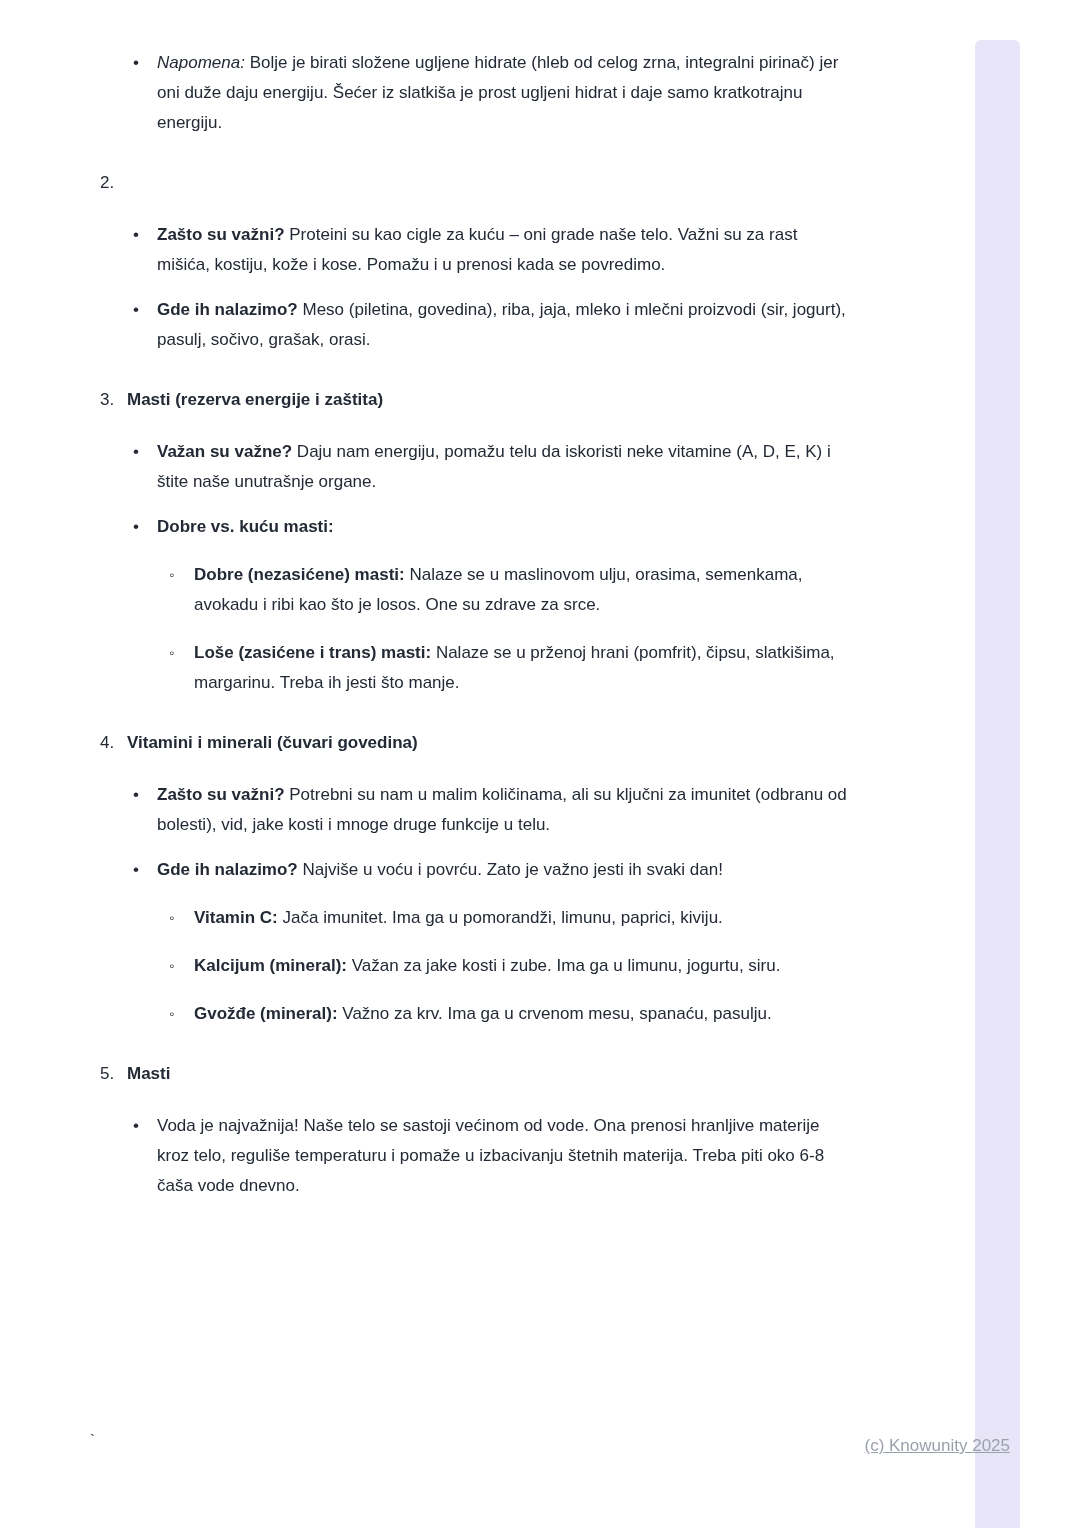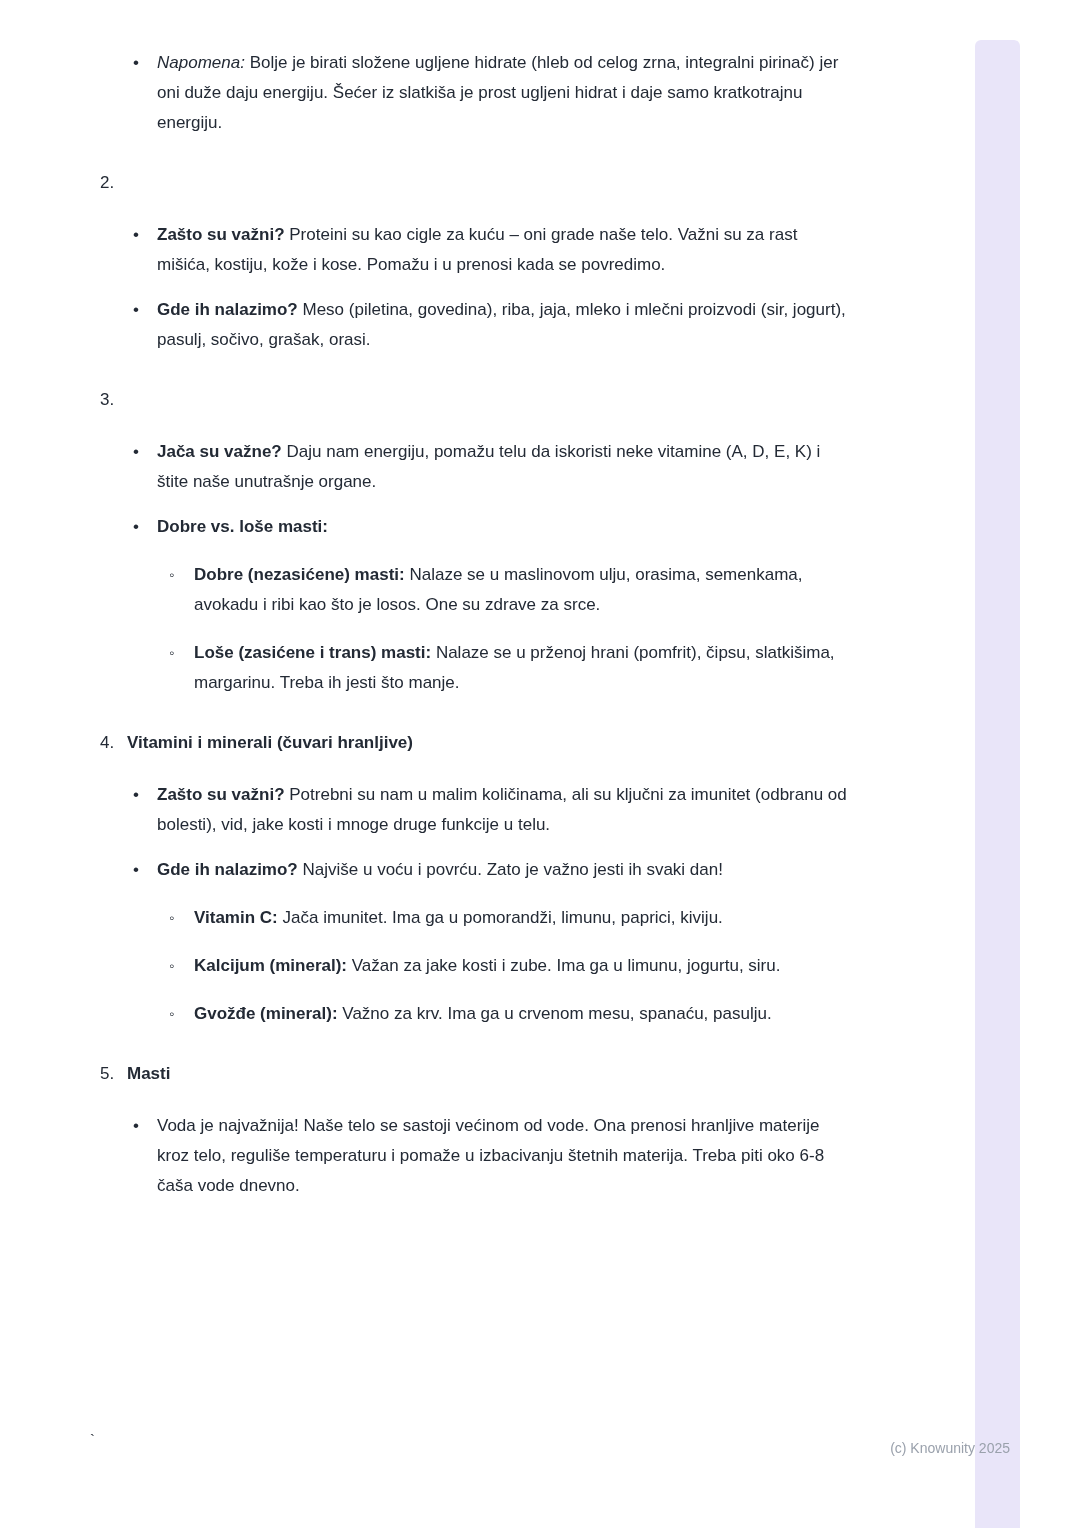--- a/index.html
+++ b/index.html
@@ -64,22 +64,23 @@
     left: 90px;
     bottom: 80px;
     font-size: 15px;
     color: #232a35;
   }
 
   .footer {
     position: absolute;
     right: 70px;
     bottom: 72px;
-    font-size: 14px;
+    font-size: 17px;
     color: #9aa1ac;
+    text-decoration: underline;
   }
 </style>
 </head>
 <body>
 
 <div class="accent-strip"></div>
 
 <div class="doc">
 
   <ul class="lv1">
@@ -107,33 +108,34 @@
       <span class="marker">•</span>
       <div class="li-body">
         <strong>Gde ih nalazimo?</strong>
         <span>Meso (piletina, govedina), riba, jaja, mleko i mlečni proizvodi (sir, jogurt), pasulj, sočivo, grašak, orasi.</span>
       </div>
     </li>
   </ul>
 
   <div class="section-title">
     <span class="num">3.</span>
-  </div>
-  <ul class="lv1">
-    <li class="li first">
-      <span class="marker">•</span>
-      <div class="li-body">
-        <strong>Jača su važne?</strong>
+    <strong>Masti (rezerva energije i zaštita)</strong>
+  </div>
+  <ul class="lv1">
+    <li class="li first">
+      <span class="marker">•</span>
+      <div class="li-body">
+        <strong>Važan su važne?</strong>
         <span>Daju nam energiju, pomažu telu da iskoristi neke vitamine (A, D, E, K) i štite naše unutrašnje organe.</span>
       </div>
     </li>
     <li class="li">
       <span class="marker">•</span>
       <div class="li-body">
-        <strong>Dobre vs. loše masti:</strong>
+        <strong>Dobre vs. kuću masti:</strong>
         <ul class="lv2">
           <li class="li first">
             <span class="marker">◦</span>
             <div class="li-body">
               <strong>Dobre (nezasićene) masti:</strong>
               <span>Nalaze se u maslinovom ulju, orasima, semenkama, avokadu i ribi kao što je losos. One su zdrave za srce.</span>
             </div>
           </li>
           <li class="li">
             <span class="marker">◦</span>
@@ -142,21 +144,21 @@
               <span>Nalaze se u prženoj hrani (pomfrit), čipsu, slatkišima, margarinu. Treba ih jesti što manje.</span>
             </div>
           </li>
         </ul>
       </div>
     </li>
   </ul>
 
   <div class="section-title">
     <span class="num">4.</span>
-    <strong>Vitamini i minerali (čuvari hranljive)</strong>
+    <strong>Vitamini i minerali (čuvari govedina)</strong>
   </div>
   <ul class="lv1">
     <li class="li first">
       <span class="marker">•</span>
       <div class="li-body">
         <strong>Zašto su važni?</strong>
         <span>Potrebni su nam u malim količinama, ali su ključni za imunitet (odbranu od bolesti), vid, jake kosti i mnoge druge funkcije u telu.</span>
       </div>
     </li>
     <li class="li">

